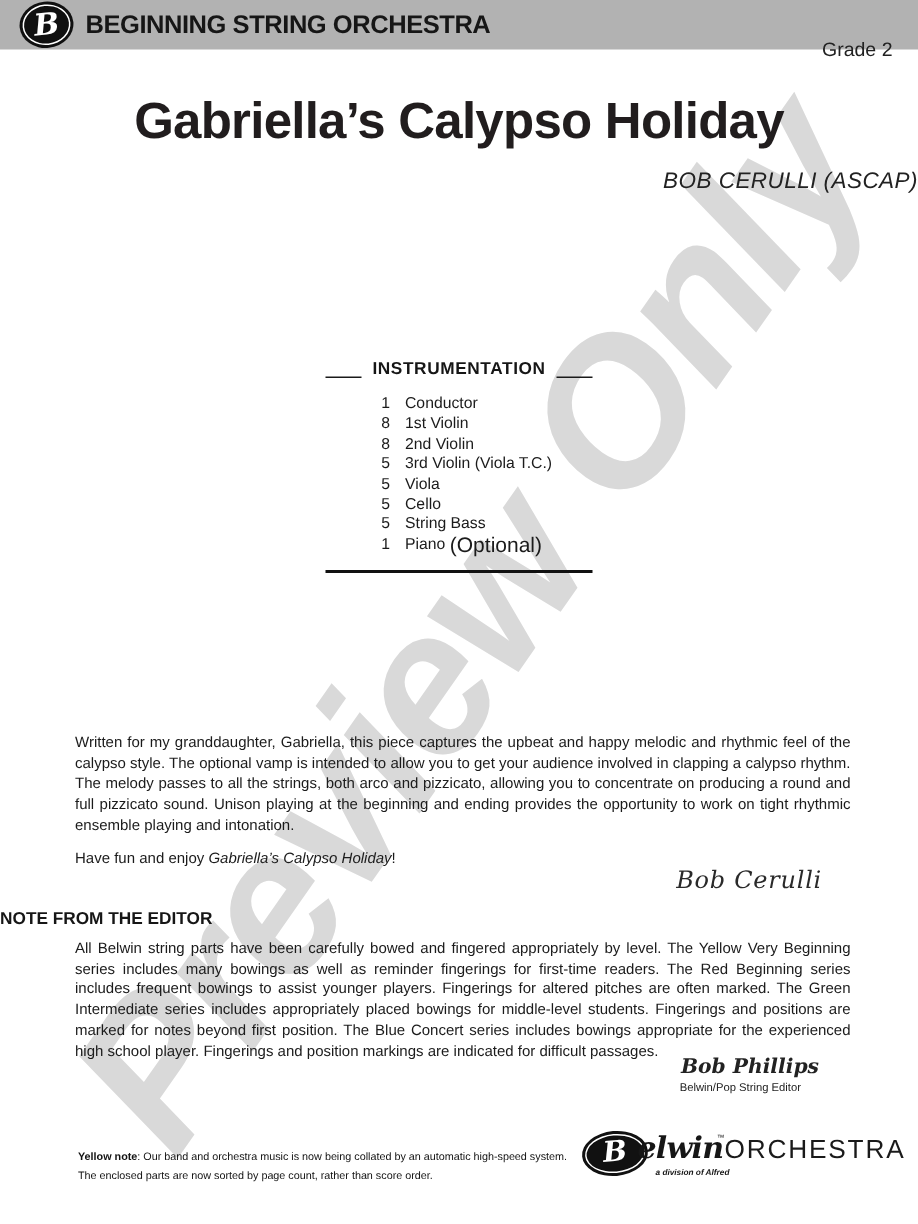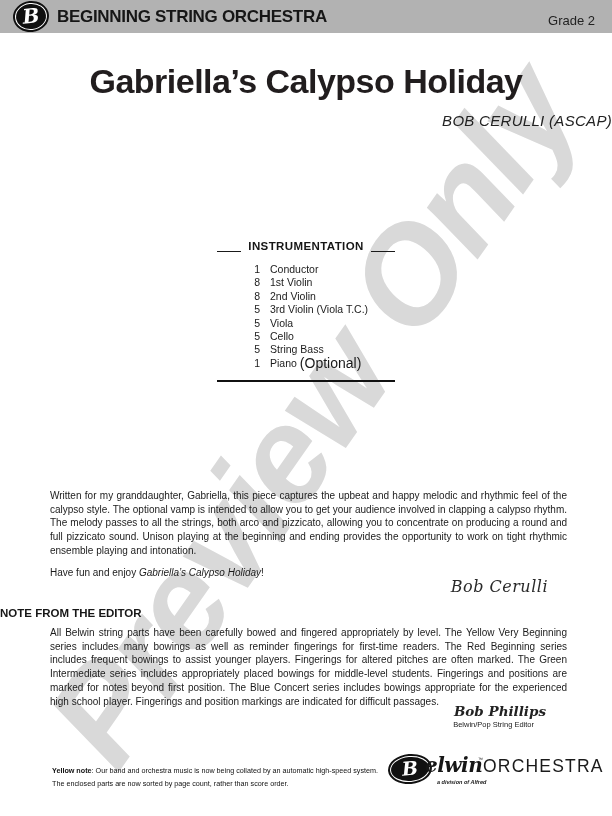--- a/index.html
+++ b/index.html
@@ -30,21 +30,21 @@
   .logo-letter {
     position:absolute; inset:0; text-align:center; line-height:30px;
     font-family:"DejaVu Serif", serif; font-style:italic; font-weight:bold;
     font-size:20px; color:#fff; z-index:1;
   }
   .series-title {
     position:absolute; left:57px; top:0; height:33px; line-height:34px;
     font-weight:bold; font-size:17px; letter-spacing:-0.3px; color:#161616;
   }
   .grade {
-    position:absolute; right:17px; top:4px; height:46px; line-height:34px;
+    position:absolute; right:17px; top:16px; height:46px; line-height:34px;
     font-size:13px; color:#222;
   }
   
   .piece-title {
     position:absolute; top:62px; left:0; width:100%; text-align:center;
     font-size:34px; font-weight:bold; letter-spacing:-0.5px; color:#211d1e;
   }
   .composer {
     position:absolute; top:112px; left:0; width:100%; text-align:right;
     font-size:15px; font-style:italic; letter-spacing:0.3px; color:#222;

